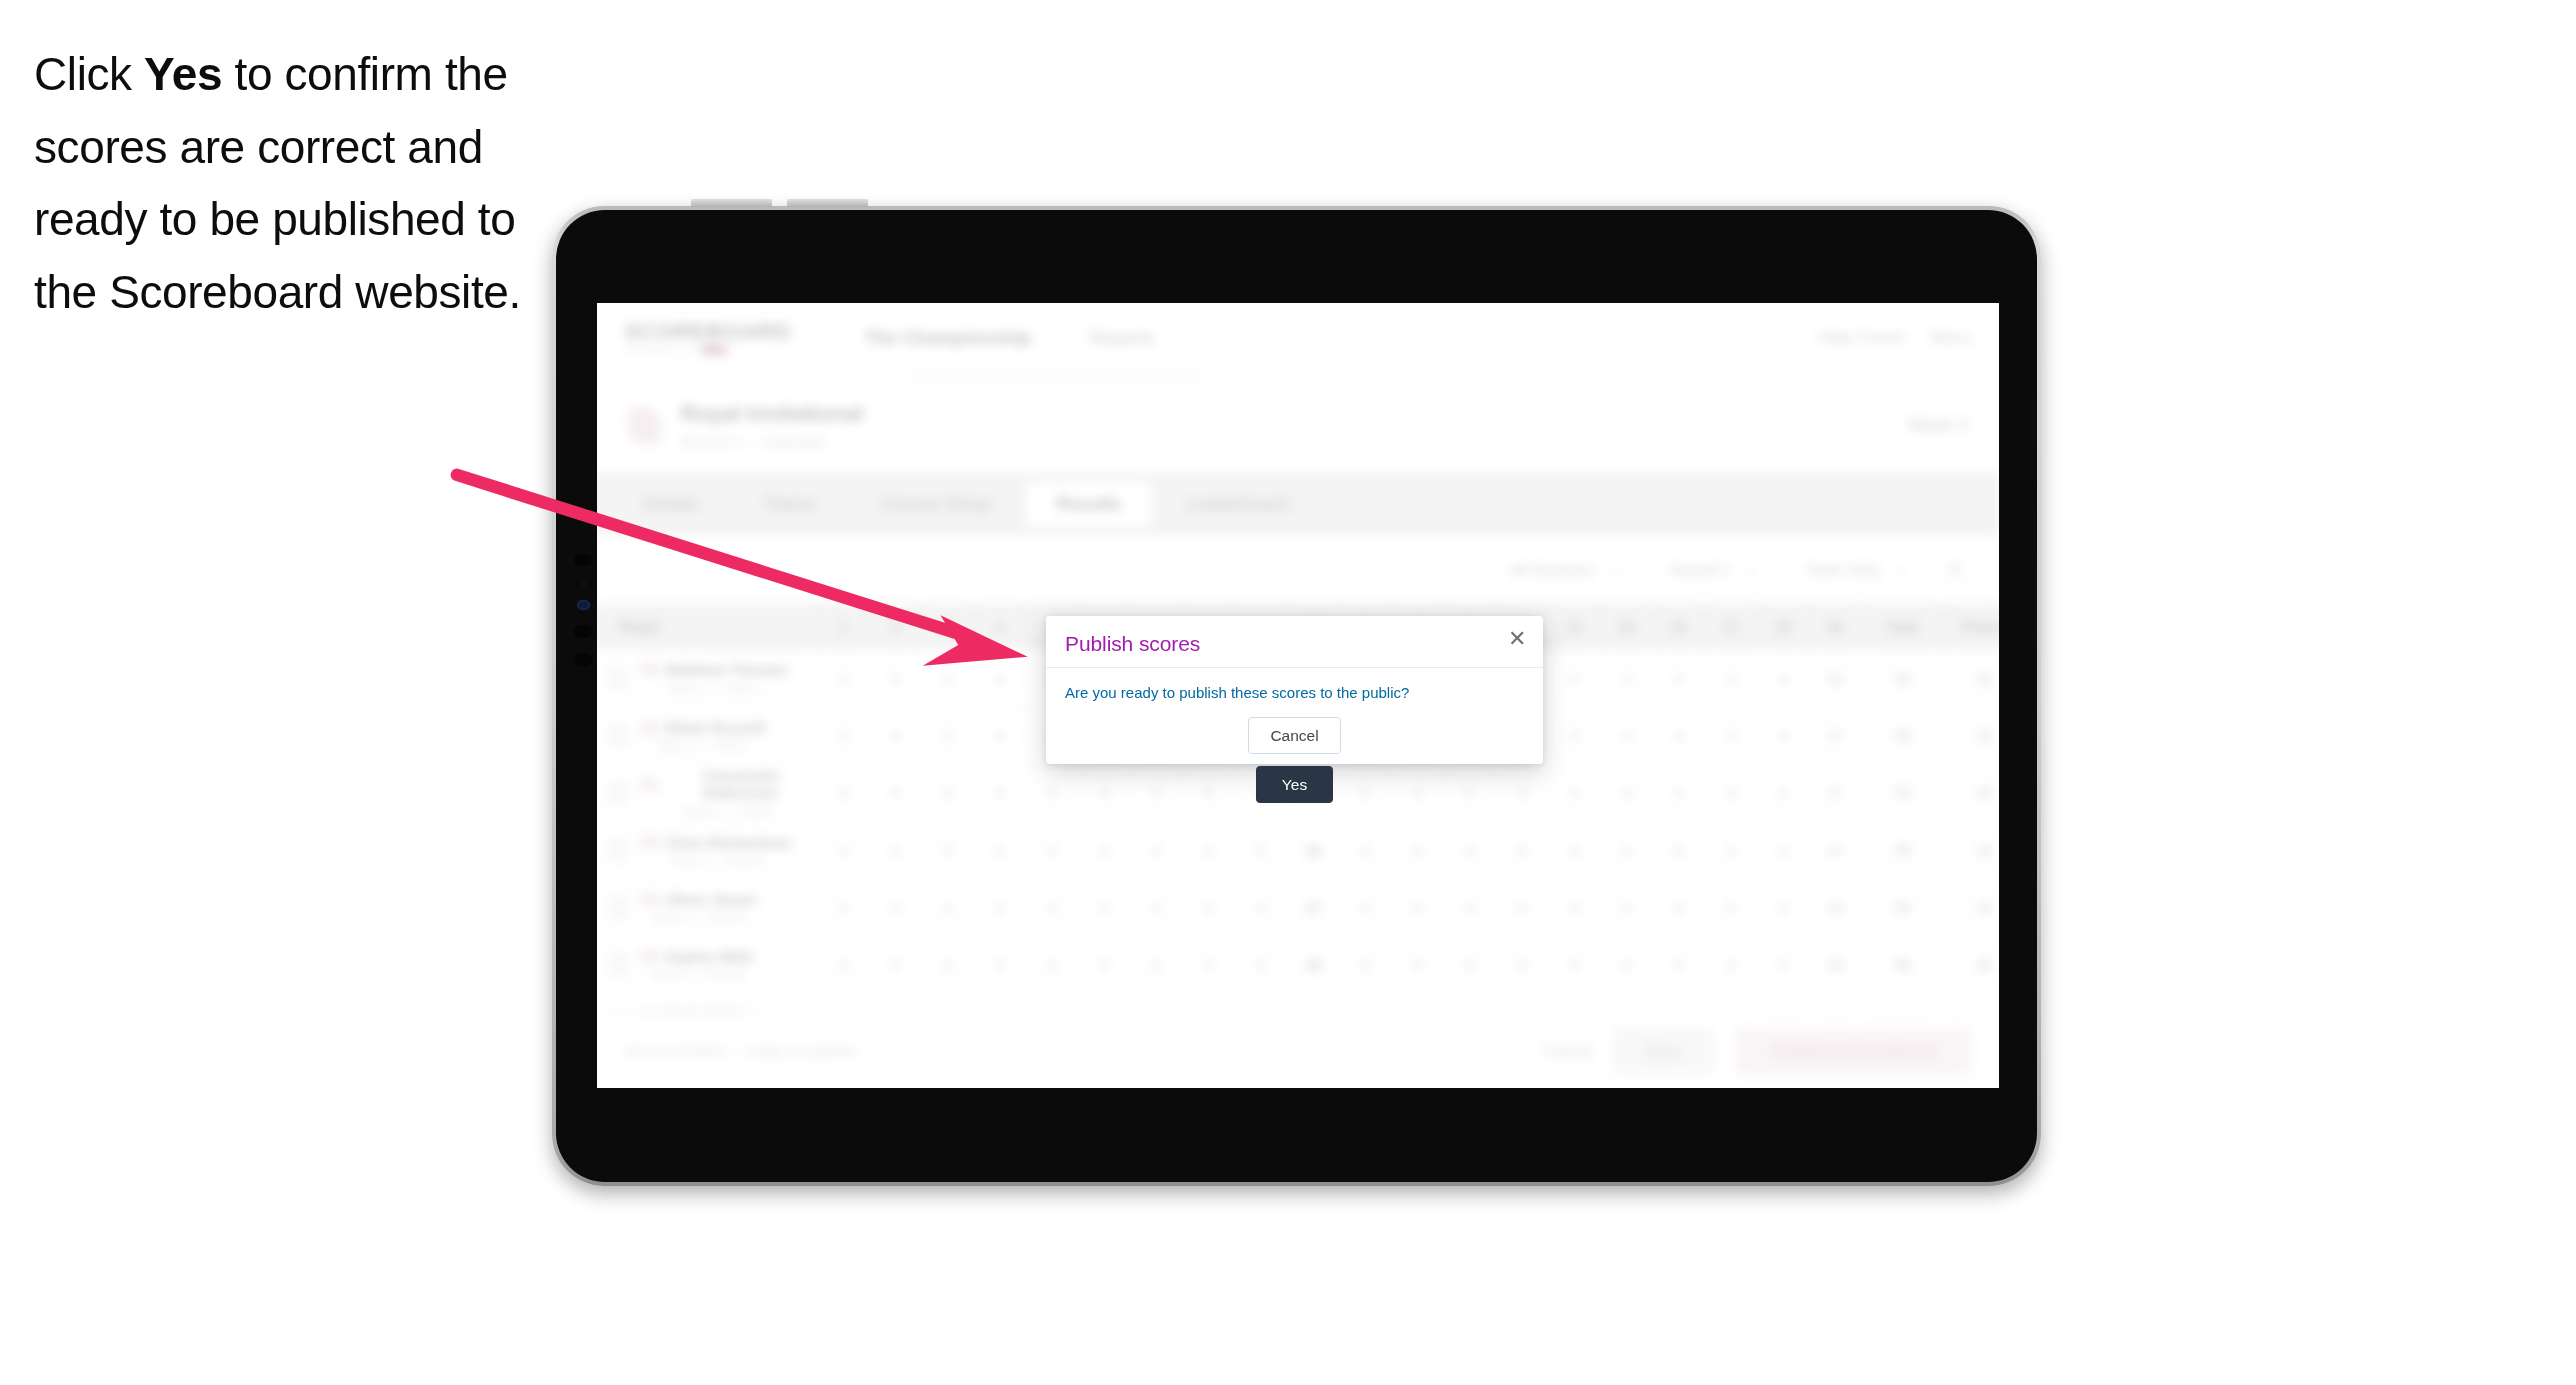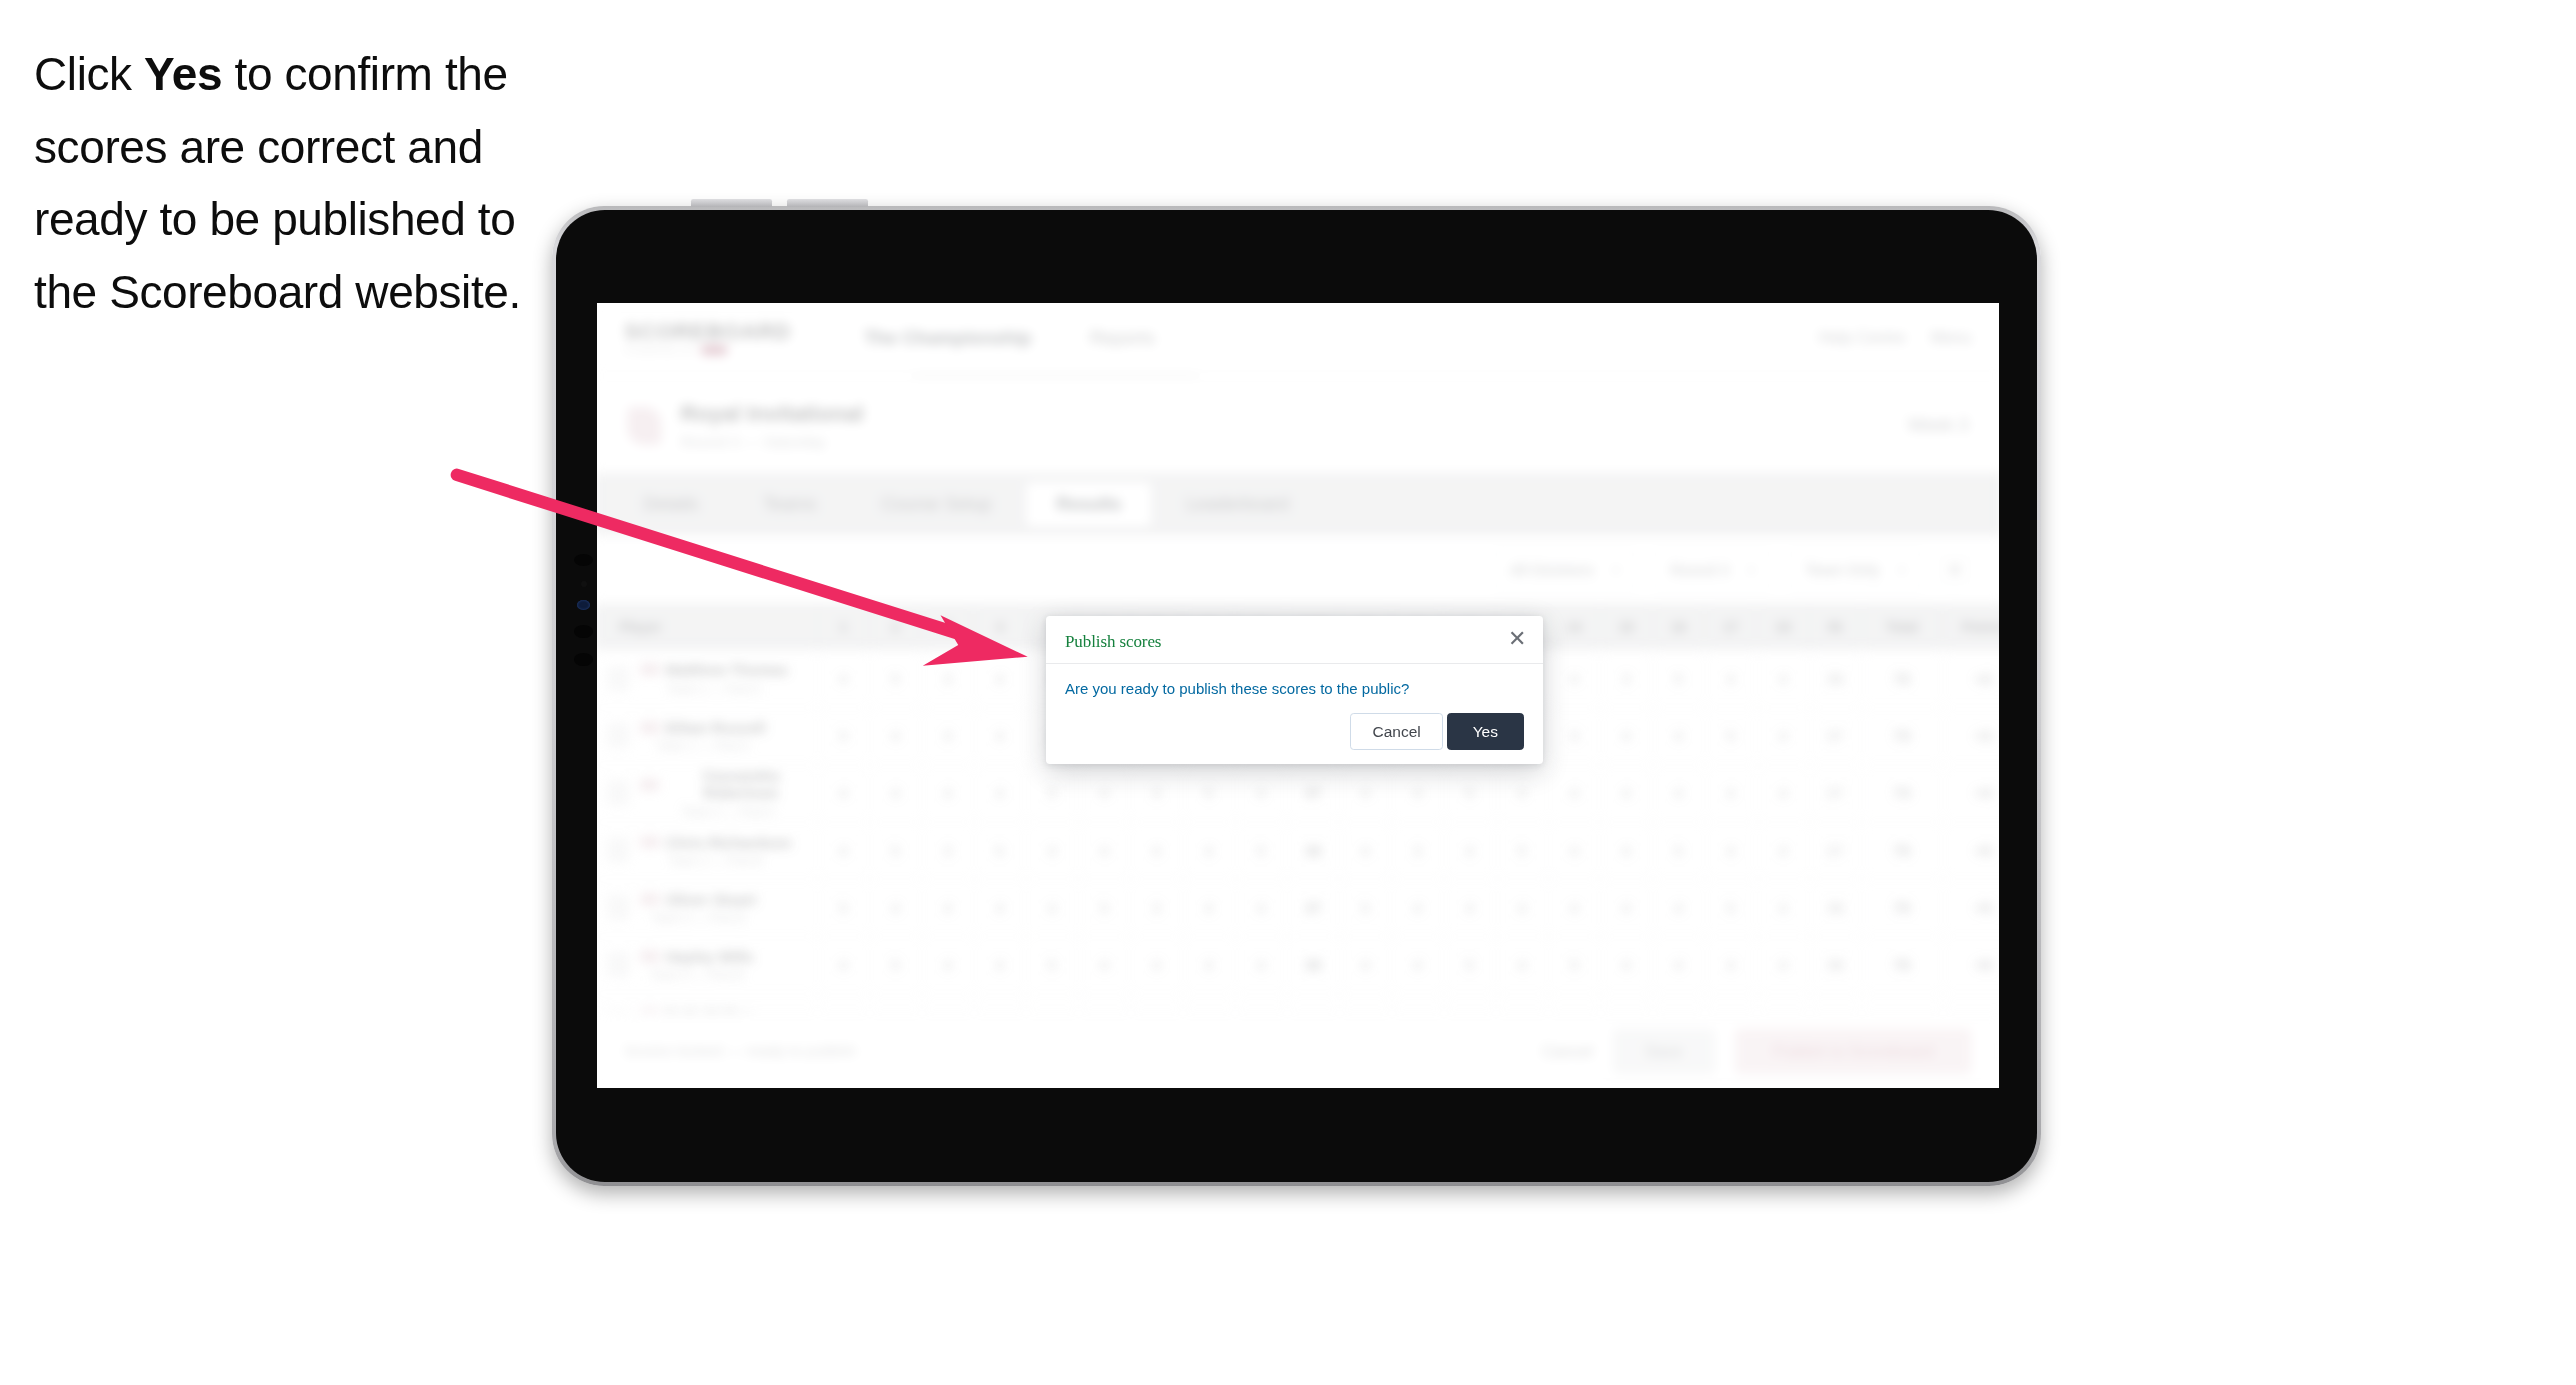--- a/index.html
+++ b/index.html
@@ -196,31 +196,32 @@
     background: #ffffff;
     border-radius: 3.7px;
     box-shadow: 0 7.4px 27px rgba(30,35,45,0.20), 0 1.5px 6px rgba(30,35,45,0.10);
     z-index: 30;
   }
   .modal-head {
     position: relative;
     padding: 16.3px 19px 10.4px 19px;
     border-bottom: 0.7px solid #e9eaec;
   }
-  .modal-title { font-size: 17px; color:#15803d; font-weight: 500; letter-spacing: -0.1px; font-family: Liberation Serif, serif; }
+  .modal-title { font-size: 21px; color:#a21caf; font-weight: 500; letter-spacing: -0.1px; }
   .modal-close {
     position: absolute; right: 13.3px; top: 10.4px;
     width: 25px; height: 25px; display:flex; align-items:center; justify-content:center;
     color:#6b6f76; font-size: 22px; line-height:1; font-weight: 300;
   }
   .modal-body { padding: 16.3px 19px 0 19px; }
   .modal-text { font-size: 15px; color:#0369a1; }
   .modal-actions {
-    display:flex; justify-content:flex-end; align-items:center; gap: 4px;
+    display:flex; justify-content:flex-end; align-items:center; gap: 12px;
     padding: 16.3px 19px 0 19px;
+    flex-direction: column;
   }
   .btn {
     font-size: 15.5px; border-radius: 3.7px; padding: 9.6px 21px; line-height:1;
     font-family: "Liberation Sans", sans-serif;
   }
   .btn-cancel { background:#ffffff; color:#42464d; border:0.7px solid #cfdbe8; }
   .btn-yes { background:#2a3545; color:#ffffff; border:0.7px solid #2a3545; padding: 9.6px 25px; }
 
   
   .arrow { position:absolute; left:0; top:0; width:2576px; height:1386px; z-index: 40; pointer-events:none; }

